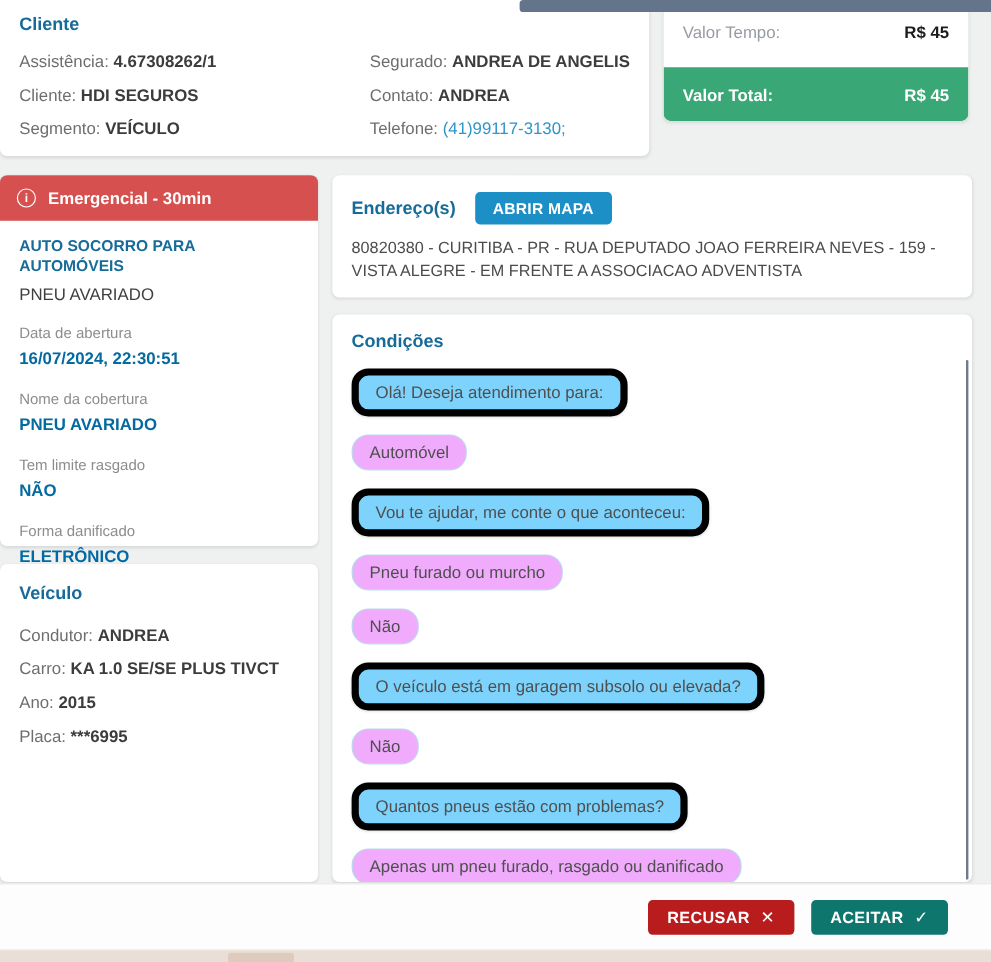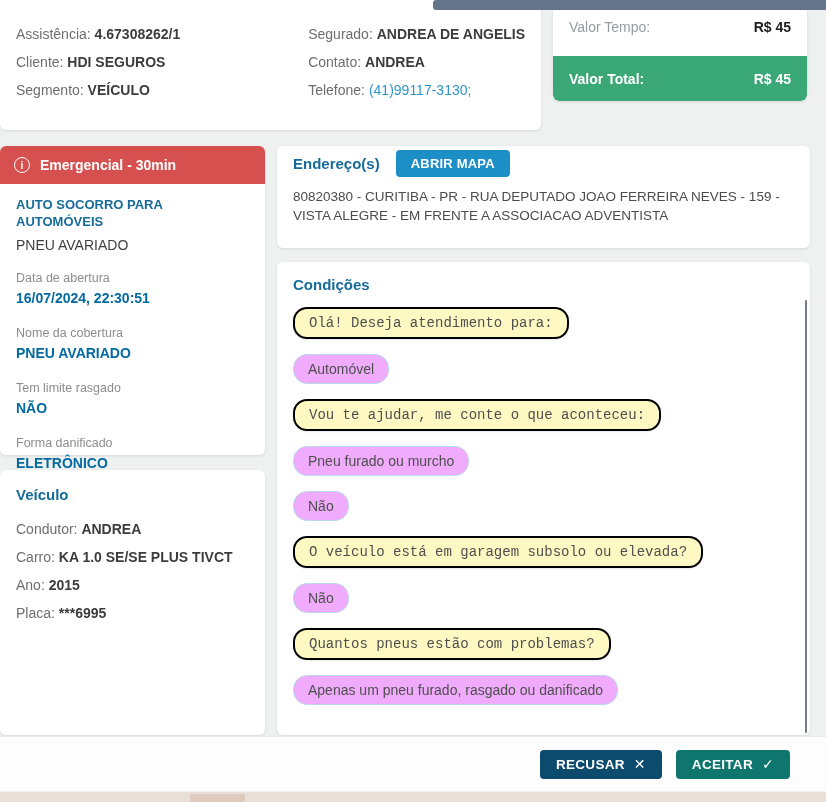--- a/index.html
+++ b/index.html
@@ -59,60 +59,61 @@
   .field-group { margin-top:17px; }
   .field-label { color:#8d8d8d; font-size:12.5px; line-height:16px; }
   .field-value { color:#0369a1; font-size:14px; font-weight:bold; line-height:20px; margin-top:2px; }
 
   
   #vehicle-card { left:0; top:470px; width:265px; height:265px; padding:16px; }
   #vehicle-card .kv-row { line-height:28px; }
   .vehicle-rows { margin-top:12px; }
 
   
-  #address-card { left:277px; top:146px; width:533px; height:102px; padding:4px 16px; }
+  #address-card { left:277px; top:146px; width:533px; height:102px; padding:14px 16px; }
   .address-head { display:flex; align-items:center; gap:16px; }
   .map-button { background:#1d8fc7; color:#fff; border:none; font-weight:bold;
                 font-size:13px; padding:6px 15px; border-radius:4px; cursor:pointer;
                 font-family:inherit; letter-spacing:0.2px; }
   .address-text { margin-top:10px; color:#4c4c4c; font-size:13.5px; line-height:19px; max-width:505px; }
 
   
   #conditions-card { left:277px; top:262px; width:533px; height:473px; padding:14px 16px; overflow:hidden; }
   .bubbles { margin-top:14px; display:flex; flex-direction:column; align-items:flex-start; }
   .bubble { font-size:14px; color:#4f4f4f; line-height:18px; padding:5px 14px;
             border-radius:14px; margin-bottom:15px; max-width:480px; }
-  .bubble.q { background:#fef9c3; border:2px solid #000000; box-shadow:0 1px 2px rgba(0,0,0,0.09);font-family:Liberation Mono, monospace; }
+  .bubble.q { background:#7dd3fc; border:6px solid #000000; box-shadow:0 1px 2px rgba(0,0,0,0.09); }
   .bubble.a { background:#f0abfc; border:1px solid #b8d9ea; }
   #chat-scrollbar { position:absolute; right:3px; top:38px; bottom:2px; width:2px;
                     background:#6e7b88; border-radius:1px; }
 
   
   #footer { position:absolute; left:0; right:0; top:736px; height:55px; background:#fdfdfd;
             border-top:1px solid #e8e8e8; display:flex; align-items:center;
             justify-content:flex-end; gap:14px; padding-right:36px; }
   .footer-btn { border:none; color:#fff; font-weight:bold; font-family:inherit;
                 font-size:13.5px; letter-spacing:0.3px; height:29px; padding:0 16px;
                 border-radius:4px; display:flex; align-items:center; gap:9px; cursor:pointer; }
-  .btn-reject { background:#0c4a6e;align-items:center; }
+  .btn-reject { background:#b91c1c;align-items:center; }
   .btn-accept { background:#0f766e; }
   .btn-icon { font-size:14px; font-weight:bold; }
 
   
   #bottom-strip { position:absolute; left:0; right:0; bottom:0; height:11px;
                   background:#eadfd6; border-top:1px solid #f7f1ea; }
   #bottom-strip-segment { position:absolute; left:190px; top:2px; width:55px; height:8px;
                           background:#decbbd; border-radius:2px; }
 </style>
 </head>
 <body>
 
 <div id="top-bar"></div>
 
 <section class="card" id="client-card">
+  <div class="blue-title">Cliente</div>
   <div class="client-cols">
     <div class="client-col1">
       <div class="kv-row">
         <span class="kv-label">Assistência:</span>
         <span class="kv-value">4.67308262/1</span>
       </div>
       <div class="kv-row">
         <span class="kv-label">Cliente:</span>
         <span class="kv-value">HDI SEGUROS</span>
       </div>

